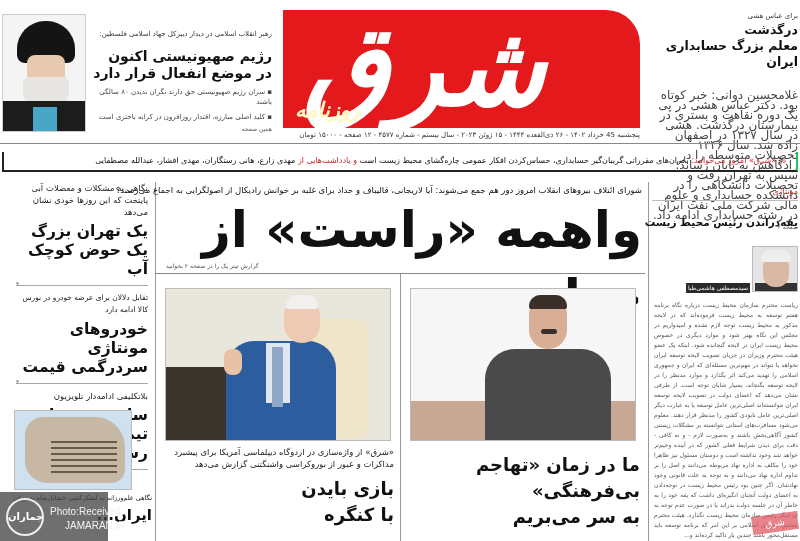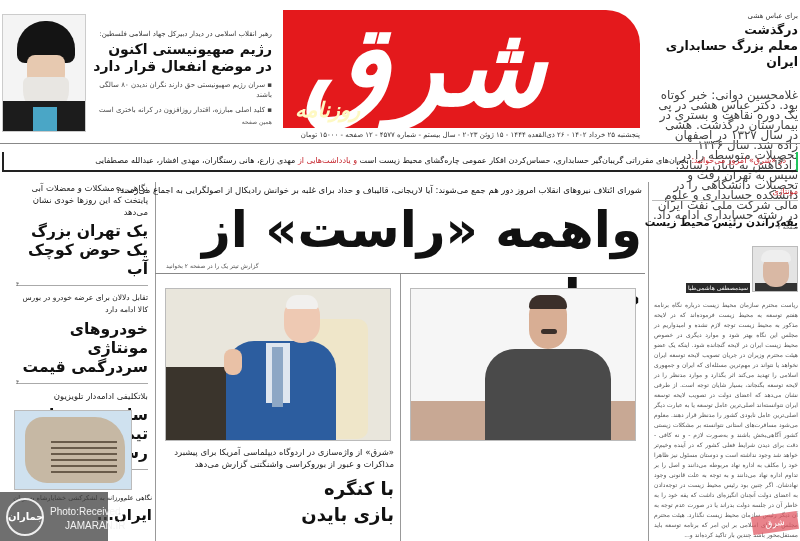--- a/index.html
+++ b/index.html
@@ -11,21 +11,21 @@
   
   .portrait-frame { left: 2px; top: 14px; width: 84px; height: 118px; border: 1px solid #ccc; background: #f4f4f4; overflow: hidden; }
   .portrait-turban { position:absolute; left: 14px; top: 6px; width: 58px; height: 42px; background:#141414; border-radius: 28px 28px 8px 8px; }
   .portrait-face { position:absolute; left: 24px; top: 40px; width: 38px; height: 34px; background:#e7c9b0; border-radius: 8px 8px 14px 14px; }
   .portrait-beard { position:absolute; left: 20px; top: 62px; width: 46px; height: 36px; background:#e8e6e2; border-radius: 6px 6px 22px 22px; }
   .portrait-robe { position:absolute; left: 0; top: 86px; width: 84px; height: 34px; background:#1c1c1c; }
   .portrait-scarf { position:absolute; left: 30px; top: 92px; width: 24px; height: 28px; background:#4aa6c6; }
 
   .leader-block { left: 92px; top: 30px; width: 180px; text-align: right; }
   .leader-kicker { font-size: 7px; color: #333; }
-  .leader-title { font-size: 14px; font-weight: bold; line-height: 17px; margin-top: 3px; }
+  .leader-title { font-size: 14px; font-weight: bold; line-height: 17px; margin-top: 10px; }
   .leader-bullet { font-size: 7px; color: #444; margin-top: 5px; line-height: 10px; }
   .leader-ref { font-size: 6px; color: #555; margin-top: 3px; }
 
   .logo-box { left: 283px; top: 10px; width: 357px; height: 118px; background: #e4191c; border-radius: 0 34px 0 0; overflow: hidden; }
   .logo-main { position:absolute; left: 20px; top: -14px; font-family: "DejaVu Serif", serif; font-size: 112px; color: #fff; font-weight: bold; font-style: italic; line-height: 140px; letter-spacing: -4px; }
   .logo-sub { position:absolute; left: 12px; bottom: 6px; font-family: "DejaVu Serif", serif; font-size: 21px; color: #fef9c3; font-weight: bold; font-style: italic; }
 
   .dateline { left: 283px; top: 131px; width: 357px; font-size: 7px; color: #333; text-align: right; white-space: nowrap; overflow: hidden; }
 
   .right-top { left: 652px; top: 12px; width: 146px; text-align: right; }
@@ -124,21 +124,21 @@
   <div class="leader-bullet">▪ سران رژیم صهیونیستی حق دارند نگران ندیدن ۸۰ سالگی باشند</div>
   <div class="leader-bullet">▪ کلید اصلی مبارزه، اقتدار روزافزون در کرانه باختری است</div>
   <div class="leader-ref">همین صفحه</div>
 </div>
 
 <div class="abs logo-box">
   <div class="logo-main">شرق</div>
   <div class="logo-sub">روزنامه</div>
 </div>
 
-<div class="abs dateline">پنجشنبه ۲۵ خرداد ۱۴۰۲ - ۲۶ ذی‌القعده ۱۴۴۴ - ۱۵ ژوئن ۲۰۲۳ - سال بیستم - شماره ۴۵۷۷ - ۱۲ صفحه - ۱۵۰۰۰ تومان</div>
+<div class="abs dateline">پنجشنبه 45 خرداد ۱۴۰۲ - ۲۶ ذی‌القعده ۱۴۴۴ - ۱۵ ژوئن ۲۰۲۳ - سال بیستم - شماره ۴۵۷۷ - ۱۲ صفحه - ۱۵۰۰۰ تومان</div>
 
 <div class="abs right-top">
   <div class="kicker">برای عباس هشی</div>
   <div class="title">
     <div>درگذشت</div>
     <div>معلم بزرگ حسابداری ایران</div>
   </div>
   <div class="body">غلامحسین دوانی: خبر کوتاه بود. دکتر عباس هشی در پی یک دوره نقاهت و بستری در بیمارستان درگذشت. هشی در سال ۱۳۲۷ در اصفهان زاده شد. سال ۱۳۴۶ تحصیلات متوسطه را در زادگاهش به پایان رساند؛ سپس به تهران رفت و تحصیلات دانشگاهی را در دانشکده حسابداری و علوم مالی شرکت ملی نفت ایران در رشته حسابداری ادامه داد.</div>
   <div class="ref">صفحه ۲</div>
 </div>
@@ -218,26 +218,30 @@
   <div class="ps-sofa"></div>
   <div class="ps-jacket"></div>
   <div class="ps-head"></div>
   <div class="ps-hair"></div>
   <div class="ps-mustache"></div>
 </div>
 
 <div class="abs story-biden">
   <div class="story-kicker">«شرق» از واژه‌سازی در اردوگاه دیپلماسی آمریکا برای پیشبرد مذاکرات و عبور از بوروکراسی واشنگتنی گزارش می‌دهد</div>
   <div class="story-title" style="margin-top:6px;">
+    <div>بازی بایدن</div>
     <div>با کنگره</div>
-    <div>بازی بایدن</div>
   </div>
 </div>
 
 <div class="abs story-saket">
+  <div class="story-title" style="margin-top:6px;">
+    <div>ما در زمان «تهاجم بی‌فرهنگی»</div>
+    <div>به سر می‌بریم</div>
+  </div>
 </div>
 
 <div class="abs editorial-label">مونتاژی</div>
 <div class="abs editorial-rule"></div>
 <div class="abs editorial-title">یقه‌دراندن رئیس محیط زیست</div>
 <div class="abs author-photo">
   <div class="ap-coat"></div>
   <div class="ap-face"></div>
   <div class="ap-hair"></div>
 </div>

